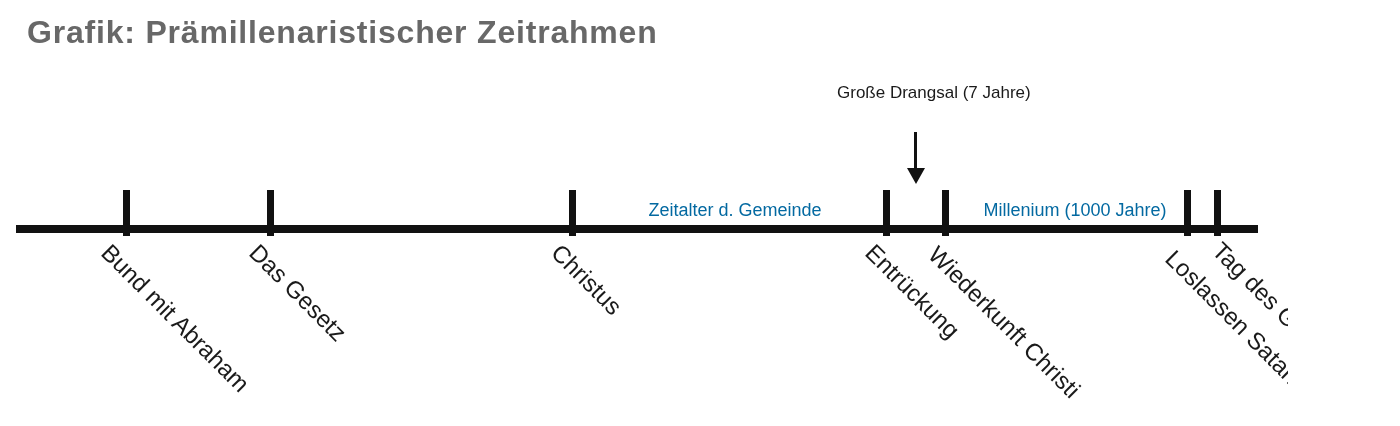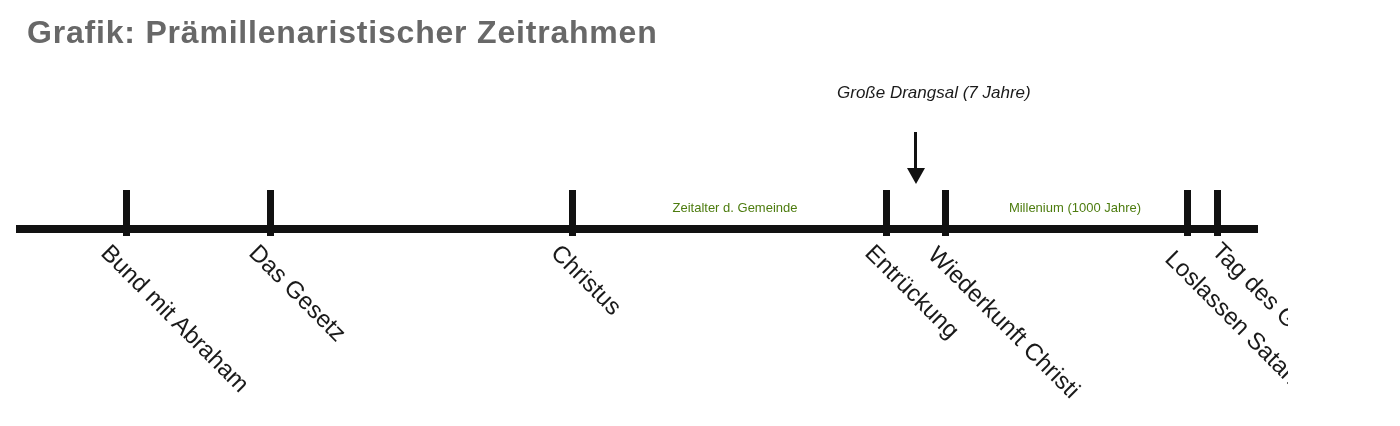--- a/index.html
+++ b/index.html
@@ -27,21 +27,20 @@
     white-space: nowrap;
   }
   .annotation {
     position: absolute;
     left: 837px;
     top: 82px;
     font-size: 17px;
     line-height: 21px;
     color: #1a1a1a;
     white-space: nowrap;
-    font-style: italic;
   }
   .arrow-shaft {
     position: absolute;
     left: 914px;
     top: 132px;
     width: 3px;
     height: 38px;
     background: #111111;
   }
   .arrow-head {
@@ -66,22 +65,22 @@
     position: absolute;
     top: 190px;
     width: 7px;
     height: 46px;
     background: #111111;
   }
   .era-label {
     position: absolute;
     top: 200px;
     transform: translateX(-50%);
-    font-size: 13px;
-    color: #4d7c0f;
+    font-size: 18px;
+    color: #0369a1;
     white-space: nowrap;
   }
   .event-label {
     position: absolute;
     font-size: 24px;
     color: #1a1a1a;
     white-space: nowrap;
     line-height: 1;
     transform: rotate(45deg);
     transform-origin: 0 0;

